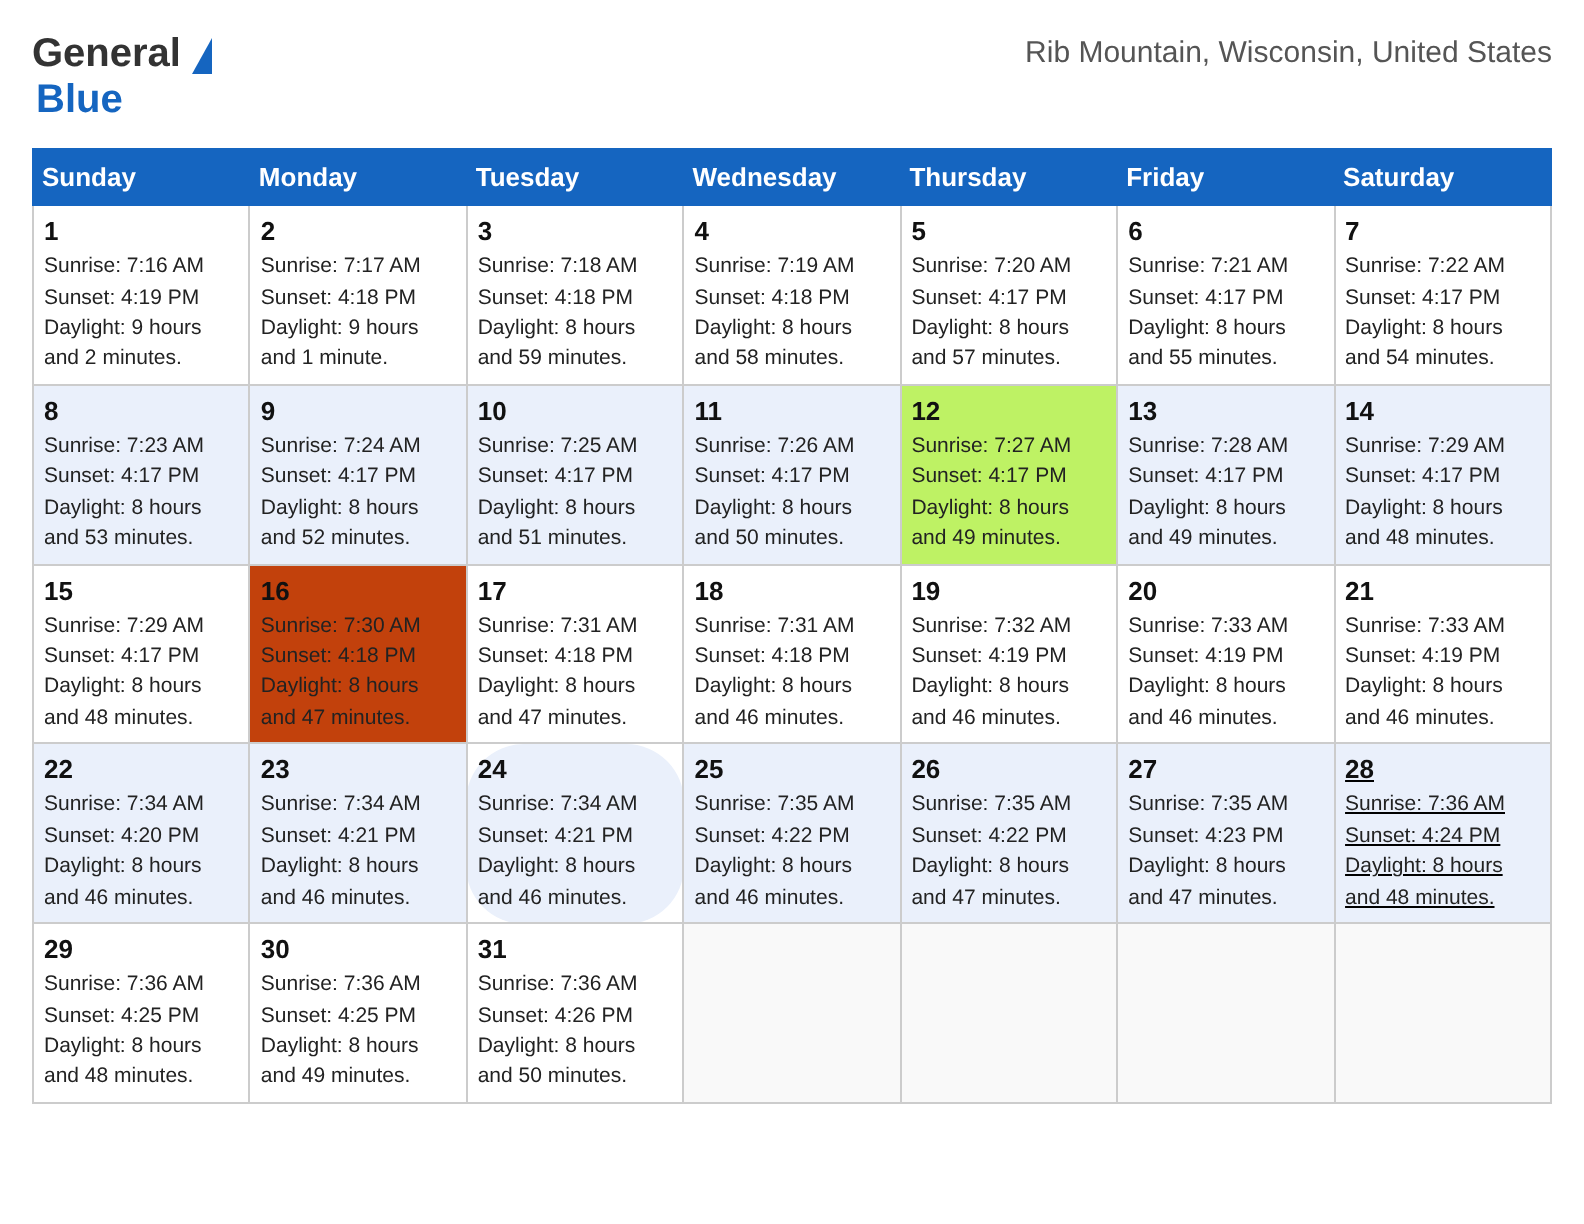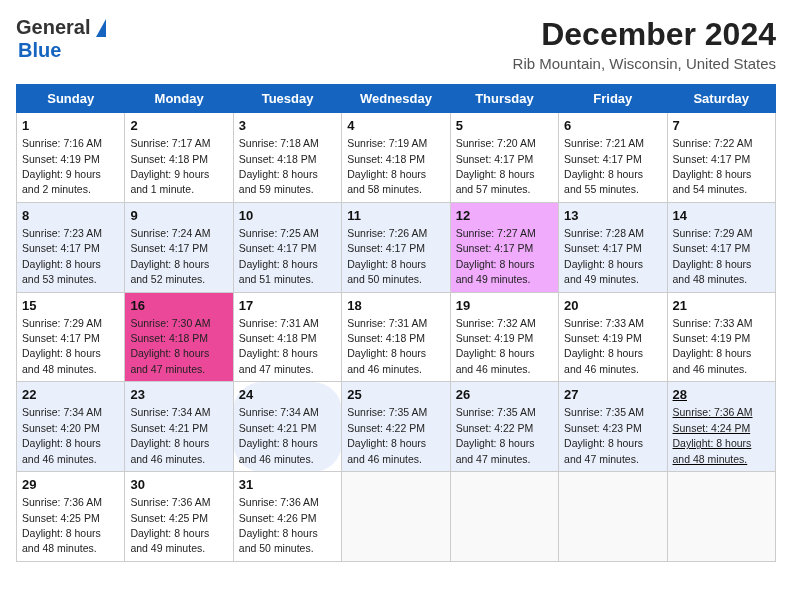--- a/index.html
+++ b/index.html
@@ -41,21 +41,21 @@
     }
     .calendar {
       width: 100%;
       border-collapse: collapse;
       font-size: 11px;
     }
     .calendar th {
       background: #1565C0;
       color: #fff;
       padding: 6px 4px;
-      text-align: center;
+      text-align: left;
       font-size: 13px;
       font-weight: bold;
       border: 1px solid #1565C0;
     }
     .calendar td {
       border: 1px solid #ccc;
       vertical-align: top;
       padding: 4px 5px;
       width: 108px;
       min-height: 80px;
@@ -89,21 +89,20 @@
 
 <div class="header-area">
   <div class="logo">
     <div class="logo-row">
       <span style="font-size:20px;font-weight:bold;color:#333;">General</span>
       <span style="display:inline-block;width:0;height:0;border-left:10px solid transparent;border-right:0px solid transparent;border-bottom:18px solid #1565C0;margin-left:2px;"></span>
     </div>
     <span style="font-size:20px;font-weight:bold;color:#1565C0;margin-left:2px;">Blue</span>
   </div>
   <div class="title-area">
-    <div class="month-title">December 2024</div>
     <div class="location-title">Rib Mountain, Wisconsin, United States</div>
   </div>
 </div>
 
 <table class="calendar">
   <thead>
     <tr>
       <th>Sunday</th>
       <th>Monday</th>
       <th>Tuesday</th>
@@ -154,39 +153,39 @@
         <span class="day-info">Sunrise: 7:24 AM<br>Sunset: 4:17 PM<br>Daylight: 8 hours and 52 minutes.</span>
       </td>
         <td style="background: rgb(234, 240, 251);">
         <span class="day-num">10</span>
         <span class="day-info">Sunrise: 7:25 AM<br>Sunset: 4:17 PM<br>Daylight: 8 hours and 51 minutes.</span>
       </td>
         <td style="background: rgb(234, 240, 251);">
         <span class="day-num">11</span>
         <span class="day-info">Sunrise: 7:26 AM<br>Sunset: 4:17 PM<br>Daylight: 8 hours and 50 minutes.</span>
       </td>
-        <td style="background: #f0abfc;">
+        <td style="background: #bef264;">
         <span class="day-num">12</span>
         <span class="day-info">Sunrise: 7:27 AM<br>Sunset: 4:17 PM<br>Daylight: 8 hours and 49 minutes.</span>
       </td>
         <td style="background: rgb(234, 240, 251);">
         <span class="day-num">13</span>
         <span class="day-info">Sunrise: 7:28 AM<br>Sunset: 4:17 PM<br>Daylight: 8 hours and 49 minutes.</span>
       </td>
         <td style="background: rgb(234, 240, 251);">
         <span class="day-num">14</span>
         <span class="day-info">Sunrise: 7:29 AM<br>Sunset: 4:17 PM<br>Daylight: 8 hours and 48 minutes.</span>
       </td>
       </tr>
       <tr>
         <td style="background: rgb(255, 255, 255);">
         <span class="day-num">15</span>
         <span class="day-info">Sunrise: 7:29 AM<br>Sunset: 4:17 PM<br>Daylight: 8 hours and 48 minutes.</span>
       </td>
-        <td style="background: #ec4899;">
+        <td style="background: #c2410c;">
         <span class="day-num">16</span>
         <span class="day-info">Sunrise: 7:30 AM<br>Sunset: 4:18 PM<br>Daylight: 8 hours and 47 minutes.</span>
       </td>
         <td style="background: rgb(255, 255, 255);">
         <span class="day-num">17</span>
         <span class="day-info">Sunrise: 7:31 AM<br>Sunset: 4:18 PM<br>Daylight: 8 hours and 47 minutes.</span>
       </td>
         <td style="background: rgb(255, 255, 255);">
         <span class="day-num">18</span>
         <span class="day-info">Sunrise: 7:31 AM<br>Sunset: 4:18 PM<br>Daylight: 8 hours and 46 minutes.</span>

